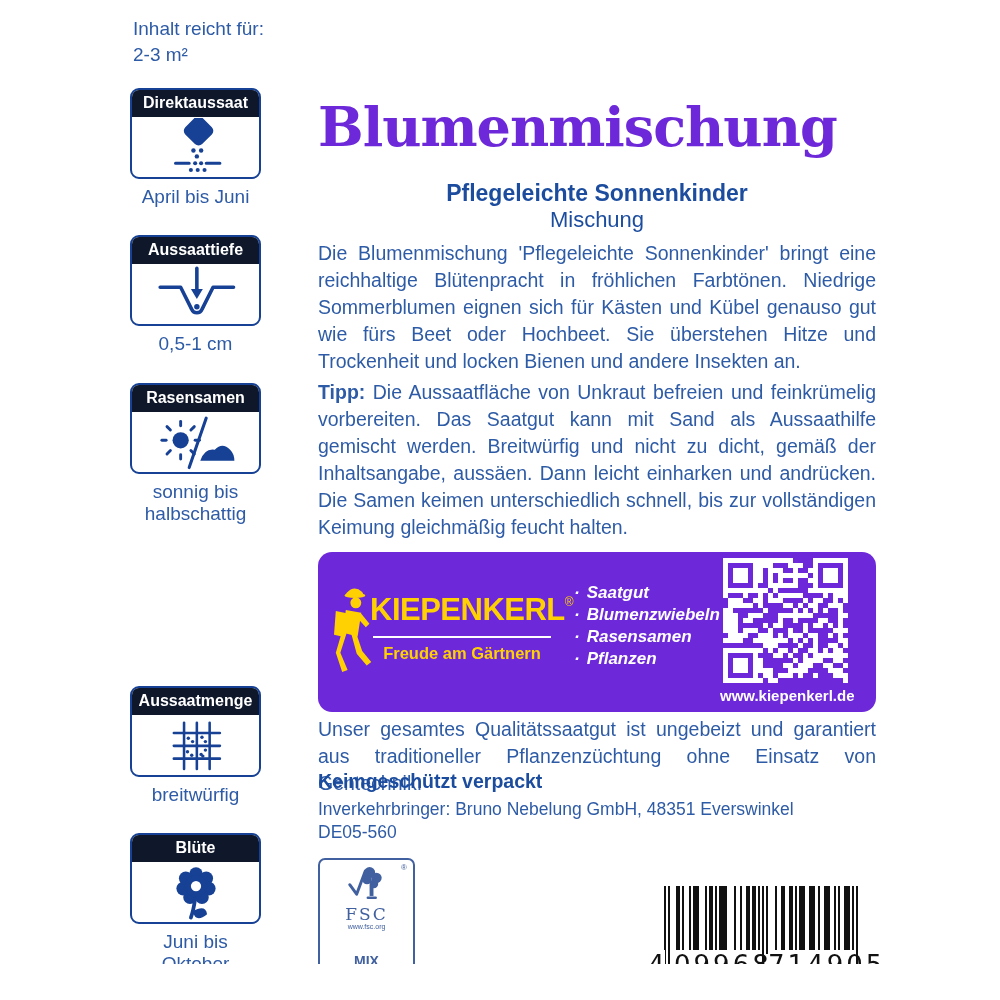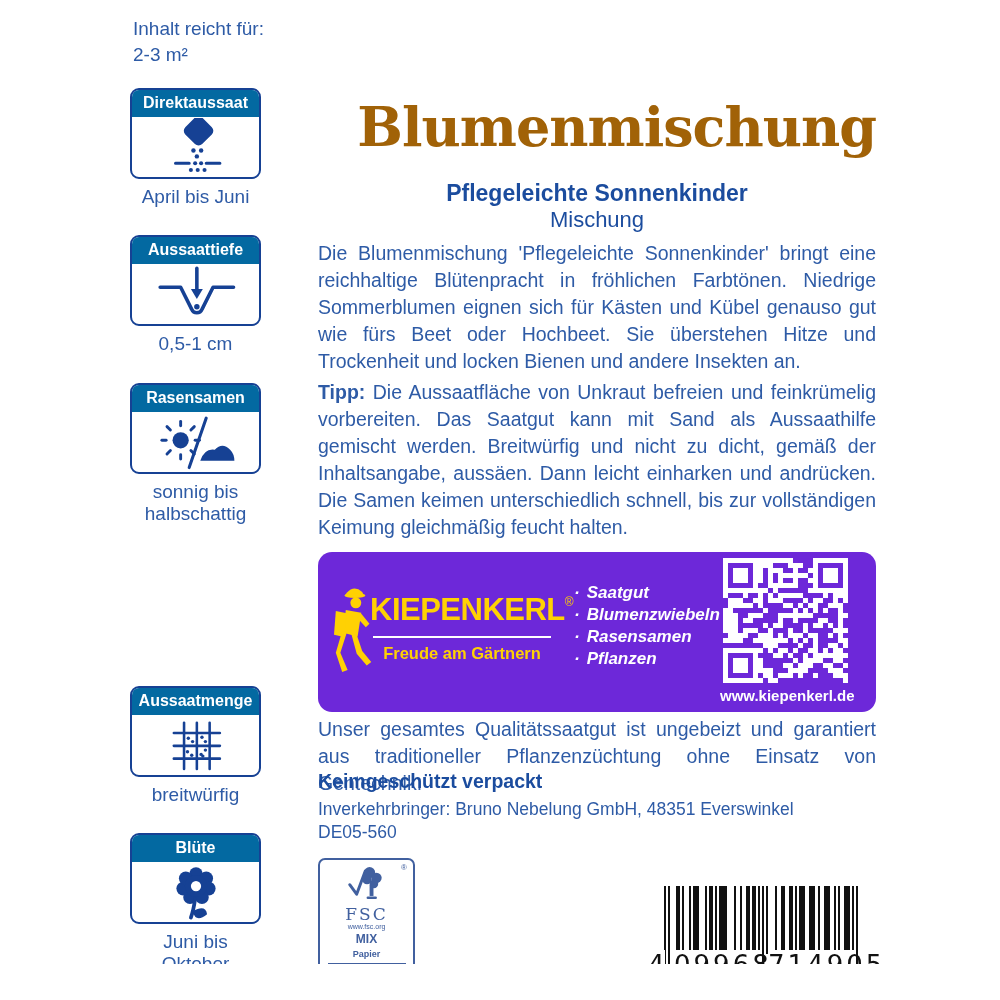--- a/index.html
+++ b/index.html
@@ -6,32 +6,32 @@
   body { background:#fff; font-family:"Liberation Sans", sans-serif; }
   .page { position:relative; width:1000px; height:964px; background:#ffffff; overflow:hidden; }
 
   
   .top-note { position:absolute; left:133px; top:16px; font-size:19px; line-height:1.35;
               color:#2e5ba6; font-weight:500; }
 
   
   .info-card { position:absolute; left:130px; width:131px; text-align:center; }
   .card-box  { border:2.5px solid #164194; border-radius:9px; overflow:hidden; background:#fff; }
-  .card-header { background:#0369a1; color:#fff; font-weight:bold; font-size:16px;
+  .card-header { background:#0f172a; color:#fff; font-weight:bold; font-size:16px;
                  padding:4px 0 5px; letter-spacing:0; }
   .card-icon { height:60px; display:flex; align-items:center; justify-content:center; }
   .card-icon svg { display:block; }
   .card-caption { margin-top:7px; font-size:19px; color:#2e5ba6; line-height:1.18;
                   white-space:pre-line; font-weight:500; }
 
   
   .main-col { position:absolute; left:318px; top:0; width:558px; }
-  .title { position:absolute; left:0; top:95px; width:558px; text-align:right;
+  .title { position:absolute; left:0; top:95px; width:558px; text-align:left;
            font-family:"DejaVu Serif", serif; font-weight:bold; font-size:54px;
-           color:#a16207; letter-spacing:-1px; white-space:nowrap; }
+           color:#6d28d9; letter-spacing:-1px; white-space:nowrap; }
   .subtitle  { position:absolute; left:0; top:180px; width:558px; text-align:center;
                font-size:23px; font-weight:bold; color:#1b4c9e; }
   .subtitle2 { position:absolute; left:0; top:207px; width:558px; text-align:center;
                font-size:22px; color:#1b4c9e; }
   .body-text { position:absolute; left:0; width:558px; font-size:19.5px; line-height:27px;
                color:#2e5ba6; text-align:justify; font-weight:500; }
   .desc { top:240px; }
   .tip  { top:379px; }
   .tip b { color:#2e5ba6; }
 
@@ -59,21 +59,21 @@
   .packed  { position:absolute; left:0; top:770px; font-size:19.5px; font-weight:bold; color:#1b4c9e; }
   .distributor { position:absolute; left:0; top:798px; font-size:17.5px; color:#2e5ba6; line-height:23px; }
 
   
   .fsc { position:absolute; left:318px; top:858px; width:97px; height:118px;
          border:2px solid #41609f; border-radius:7px; text-align:center; color:#41609f;
          padding-top:4px; background:#fff; }
   .fsc-reg { position:absolute; right:6px; top:3px; font-size:8px; }
   .fsc-name { font-family:"DejaVu Serif", serif; font-size:17px; letter-spacing:2px; margin-top:-2px; }
   .fsc-url { font-size:7px; margin-top:-1px; }
-  .fsc-mix { font-size:12px; font-weight:bold; margin-top:2px; }
+  .fsc-mix { font-size:14px; font-weight:bold; margin-top:23px; }
   .fsc-paper { font-size:9px; font-weight:bold; margin-top:3px; }
   .fsc-rule { width:78px; height:1px; background:#41609f; margin:4px auto 3px; }
   .fsc-license { font-size:12px; font-weight:bold; }
 
   
   .barcode { position:absolute; left:652px; top:884px; width:226px; height:104px; background:#fff; }
   .bars { position:absolute; left:12px; top:2px; height:86px; display:flex; }
   .bars i { display:block; width:2.05px; height:68px; background:transparent; }
   .bars i.b { background:#111; }
   .bars i.g { height:82px; }

